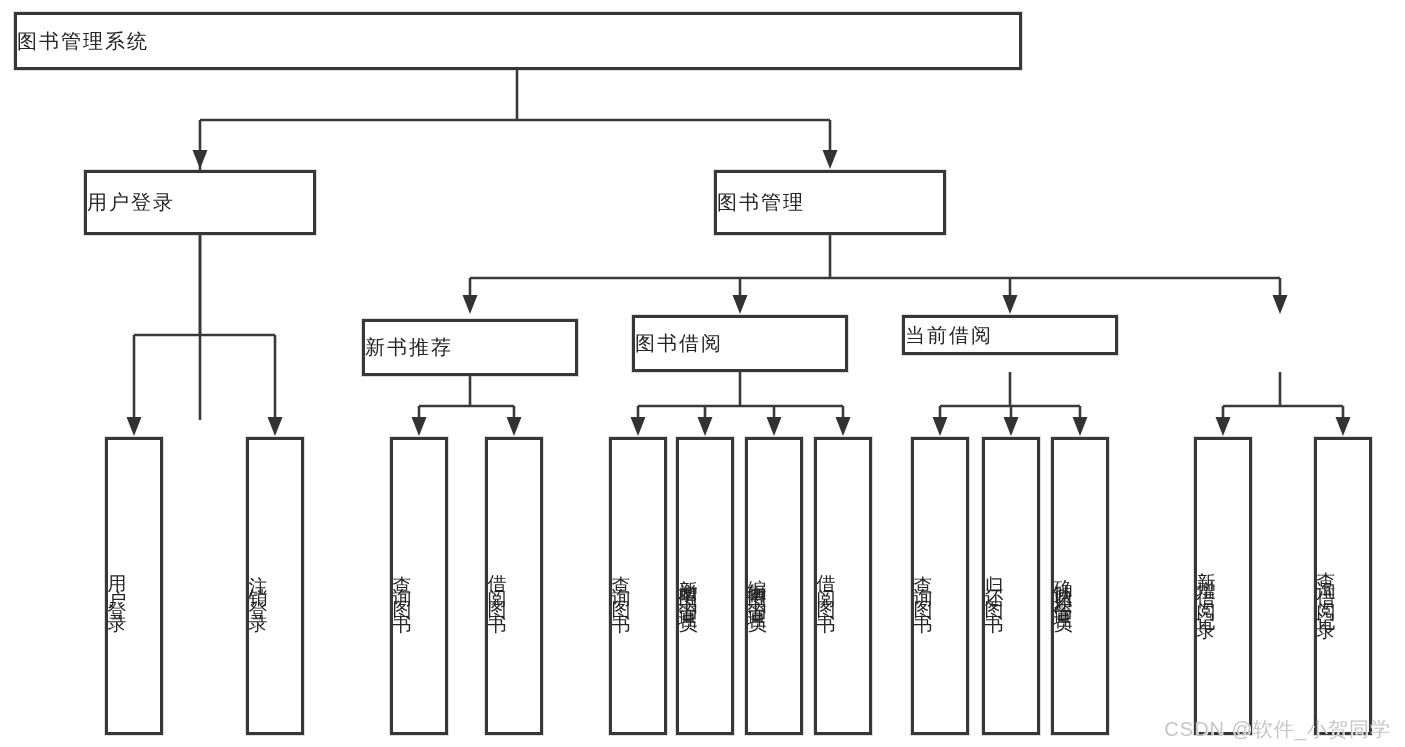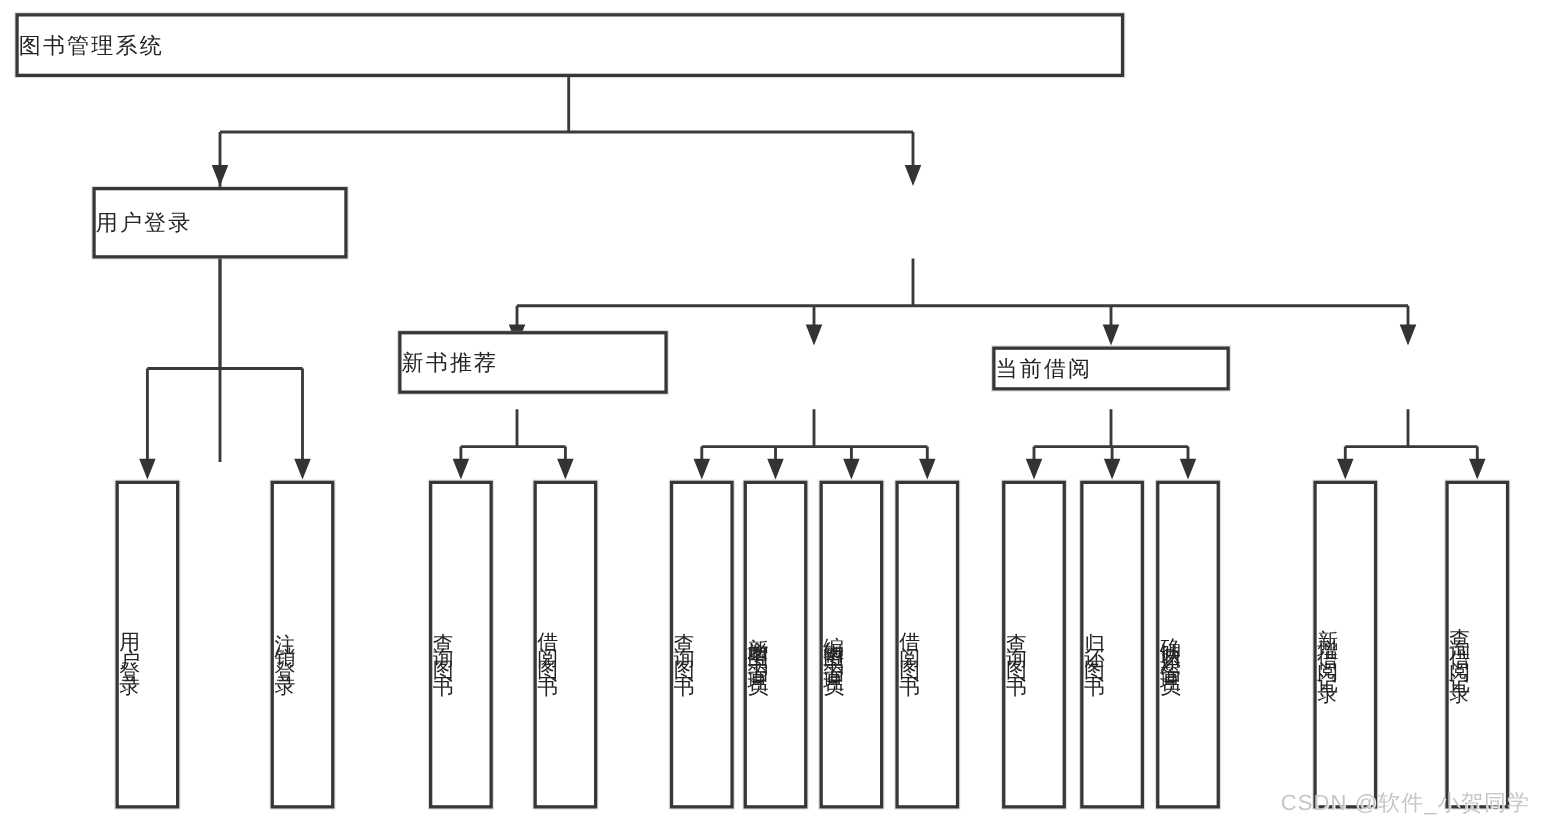--- a/index.html
+++ b/index.html
@@ -118,23 +118,29 @@
     </g>
   </svg>
 
   <div class="node" style="left:14px; top:12px; width:1008px; height:58px">
     <span class="label">图书管理系统</span>
   </div>
 
   <div class="node" style="left:84px; top:170px; width:232px; height:65px">
     <span class="label">用户登录</span>
   </div>
+  <div class="node" style="left:714px; top:170px; width:232px; height:65px">
+    <span class="label">图书管理</span>
+  </div>
 
-  <div class="node" style="left:362px; top:301px; width:245px; height:57px">
+  <div class="node" style="left:362px; top:319px; width:216px; height:57px">
     <span class="label">新书推荐</span>
+  </div>
+  <div class="node" style="left:632px; top:315px; width:216px; height:57px">
+    <span class="label">图书借阅</span>
   </div>
   <div class="node" style="left:902px; top:315px; width:216px; height:40px">
     <span class="label">当前借阅</span>
   </div>
 
   <div class="node leaf vshort" style="left:105px; top:437px; width:58px; height:298px">
     <span class="label">用户登录</span>
   </div>
   <div class="node leaf vshort" style="left:246px; top:437px; width:58px; height:298px">
     <span class="label">注销登录</span>

